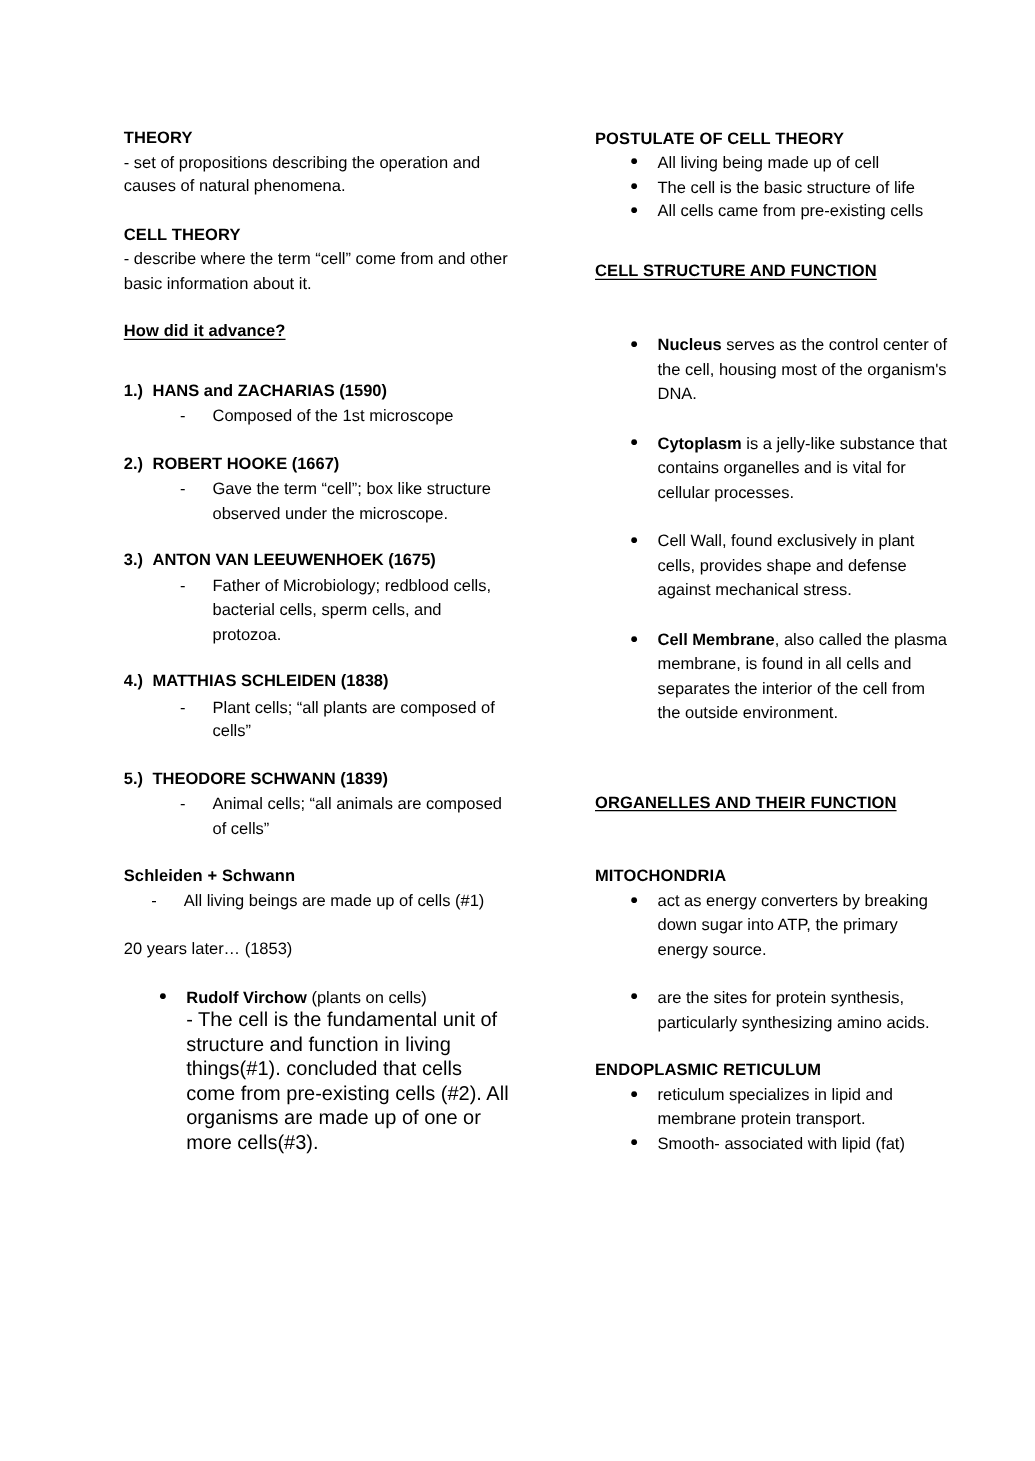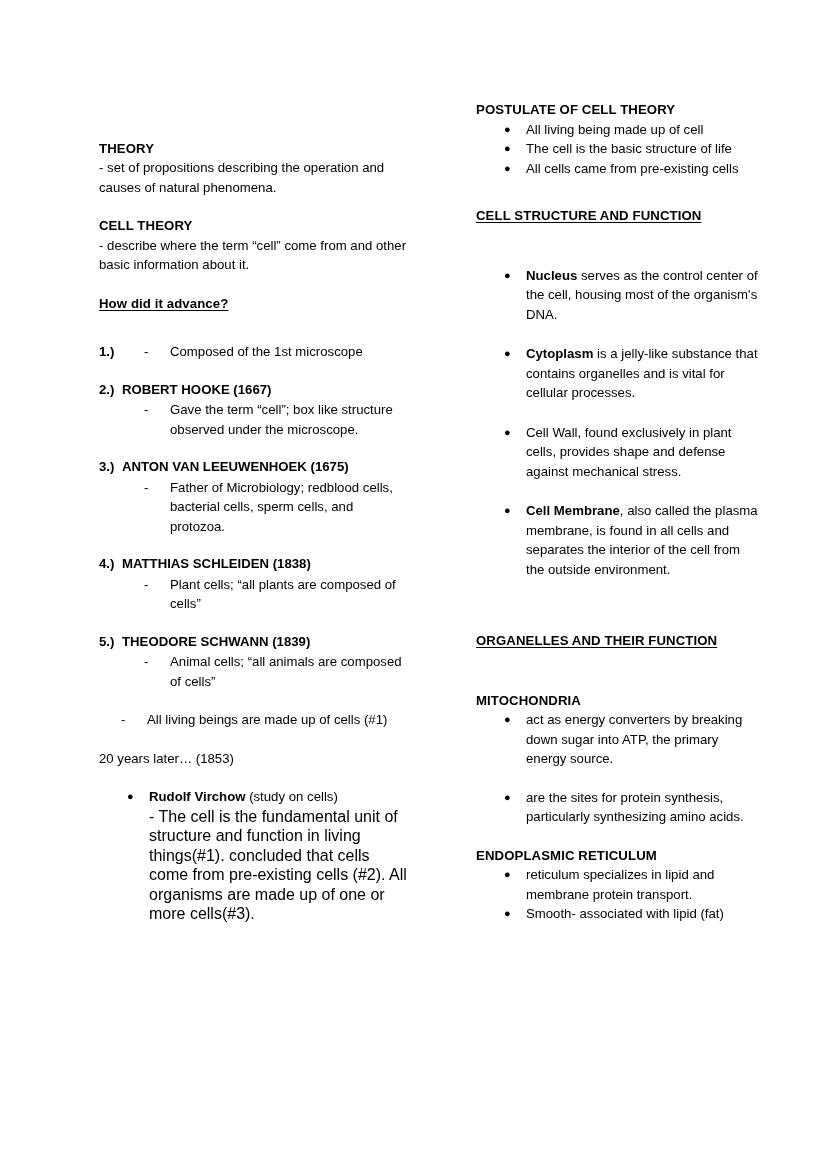--- a/index.html
+++ b/index.html
@@ -183,20 +183,21 @@
 
       <div>
         <span class="h-bold-ul">How did it advance?</span>
       </div>
 
       <div class="gap-lg"></div>
 
       <ul class="numlist">
         <li class="numitem">
           <span class="num-marker">1.)</span>
+          <span class="num-title">HANS and ZACHARIAS (1590)</span>
           <div class="dashitem">
             <span class="dash">-</span>
             <span>Composed of the 1st microscope</span>
           </div>
         </li>
 
         <li class="numitem">
           <span class="num-marker">2.)</span>
           <span class="num-title">ROBERT HOOKE (1667)</span>
           <div class="dashitem">
@@ -228,34 +229,35 @@
           <span class="num-title">THEODORE SCHWANN (1839)</span>
           <div class="dashitem">
             <span class="dash">-</span>
             <span>Animal cells; “all animals are composed of cells”</span>
           </div>
         </li>
       </ul>
 
       <div class="gap-md"></div>
 
+      <div class="h-bold">Schleiden + Schwann</div>
       <div class="dashitem-shallow">
         <span class="dash">-</span>
         <span>All living beings are made up of cells (#1)</span>
       </div>
 
       <div class="gap-md"></div>
 
       <div class="para">20 years later… (1853)</div>
 
       <div class="gap-md"></div>
 
       <div class="bullet-left">
         <span class="dot">●</span>
-        <span style="font-weight:bold;">Rudolf Virchow</span><span> (study on cells)</span>
+        <span style="font-weight:bold;">Rudolf Virchow</span><span> (plants on cells)</span>
         <div class="subpara">- The cell is the fundamental unit of structure and function in living things(#1). concluded that cells come from pre-existing cells (#2). All organisms are made up of one or more cells(#3).</div>
       </div>
 
     </div>
 
     <div class="col col-right">
 
       <div class="h-bold">POSTULATE OF CELL THEORY</div>
       <ul class="bullets">
         <li class="bullet bullet-tight">

